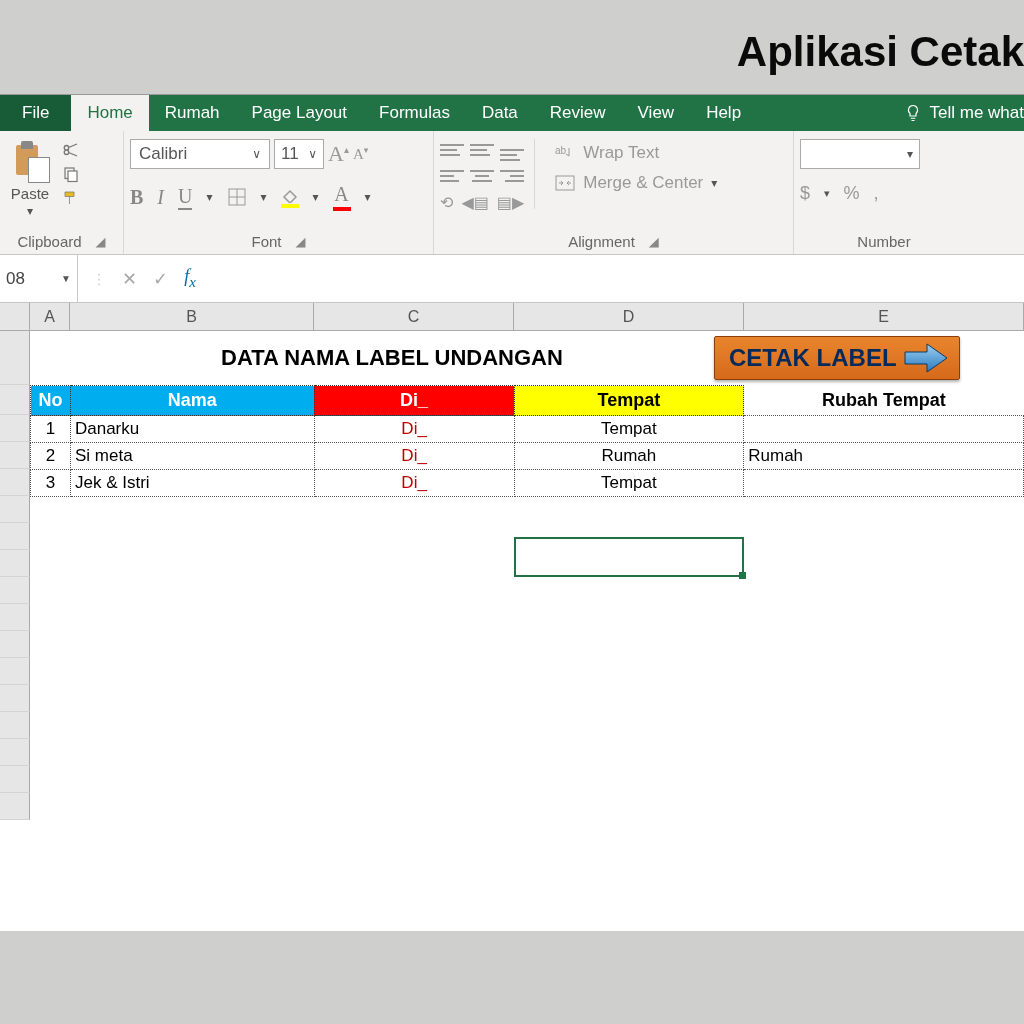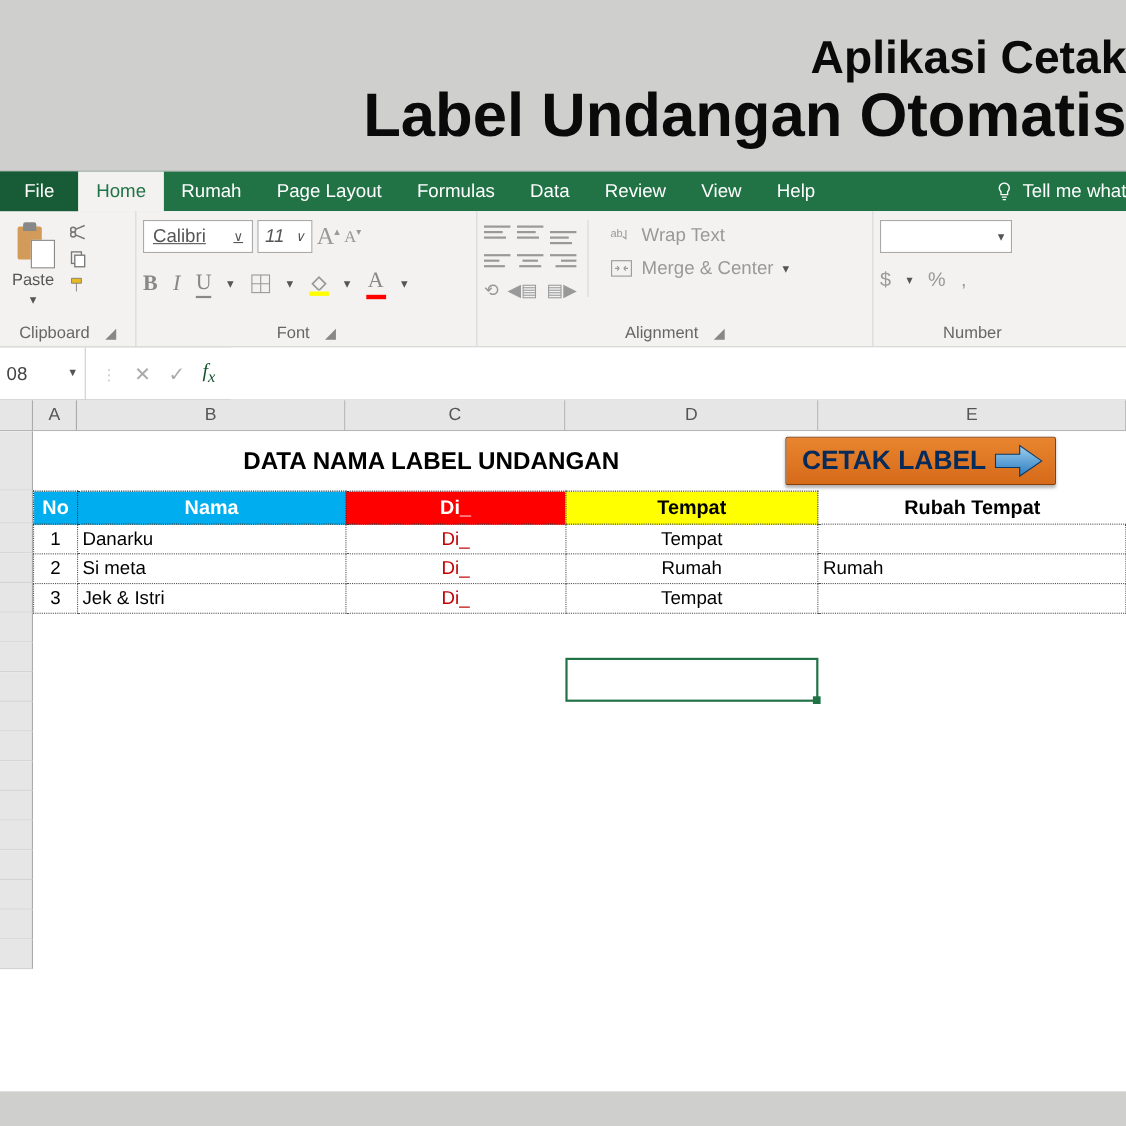--- a/index.html
+++ b/index.html
@@ -25,22 +25,22 @@
 .clip-col { display: flex; flex-direction: column; align-items: center; gap: 2px; padding: 0 4px; }
 .paste-icon { width: 40px; height: 44px; position: relative; }
 .paste-icon .board { position: absolute; left: 6px; top: 6px; width: 22px; height: 30px; background: #d29b5a; border-radius: 2px; }
 .paste-icon .clip { position: absolute; left: 11px; top: 2px; width: 12px; height: 8px; background: #888; border-radius: 2px 2px 0 0; }
 .paste-icon .sheet { position: absolute; right: 0; bottom: 0; width: 22px; height: 26px; background: #fff; border: 1px solid #888; }
 .paste-label { font-size: 15px; }
 .small-icons { display: flex; flex-direction: column; gap: 6px; padding-top: 2px; }
 .scissors, .copy-ic, .brush-ic { width: 22px; height: 18px; }
 
 .font-row1 { display: flex; align-items: center; gap: 4px; }
-.font-name { width: 100px; height: 30px; border: 1px solid #aaa; background: #fff; font-size: 17px; padding: 2px 8px; display: flex; align-items: center; justify-content: space-between; text-decoration: underline; }
-.font-size { width: 50px; height: 30px; border: 1px solid #aaa; background: #fff; font-size: 17px; padding: 2px 6px; display: flex; align-items: center; justify-content: space-between; font-style: italic; }
+.font-name { width: 140px; height: 30px; border: 1px solid #aaa; background: #fff; font-size: 17px; padding: 2px 8px; display: flex; align-items: center; justify-content: space-between; }
+.font-size { width: 50px; height: 30px; border: 1px solid #aaa; background: #fff; font-size: 17px; padding: 2px 6px; display: flex; align-items: center; justify-content: space-between; }
 .chev { font-size: 12px; color: #555; }
 .aa-big { font-family: "Times New Roman", serif; font-size: 22px; color: #999; }
 .aa-small { font-family: "Times New Roman", serif; font-size: 15px; color: #999; }
 .font-row2 { display: flex; align-items: center; gap: 14px; margin-top: 8px; font-size: 20px; color: #888; }
 .btn-biu { font-family: "Times New Roman", serif; }
 .u-line { border-bottom: 2px solid #888; }
 .fill-btn, .font-color-btn { display: flex; flex-direction: column; align-items: center; }
 .color-bar { width: 18px; height: 4px; margin-top: 1px; }
 
 .align-grid { display: grid; grid-template-columns: repeat(3, 24px); grid-template-rows: repeat(2, 22px); gap: 4px 6px; }
@@ -52,21 +52,21 @@
 
 .num-fmt { width: 120px; height: 30px; border: 1px solid #aaa; background: #fff; display: flex; align-items: center; justify-content: flex-end; padding: 0 6px; }
 .num-row2 { display: flex; gap: 14px; font-size: 18px; color: #999; margin-top: 8px; align-items: center; }
 
 .launcher { font-size: 13px; color: #888; }
 
 .formula-bar { display: flex; height: 48px; background: #fff; border-bottom: 1px solid #c6c6c6; align-items: center; }
 .name-box { width: 78px; border-right: 1px solid #ccc; height: 100%; display: flex; align-items: center; padding: 0 6px; font-size: 17px; color: #444; justify-content: space-between; }
 .name-box .dd { font-size: 10px; color: #555; }
 .fx-area { display: flex; align-items: center; gap: 16px; padding: 0 14px; color: #aaa; font-size: 18px; }
-.fx-label { font-style: italic; font-family: "Times New Roman", serif; color: #14532d; }
+.fx-label { font-style: italic; font-family: "Times New Roman", serif; color: #0369a1; }
 .formula-input { flex: 1; height: 100%; border: none; outline: none; font-size: 16px; }
 
 .col-headers { display: flex; height: 28px; background: #e6e6e6; border-bottom: 1px solid #aaa; }
 .row-hdr-spacer { width: 30px; border-right: 1px solid #aaa; background: #e6e6e6; }
 .col-h { border-right: 1px solid #aaa; text-align: center; font-size: 16px; color: #555; display: flex; align-items: center; justify-content: center; background: #e6e6e6; }
 .col-A { width: 40px; } .col-B { width: 244px; } .col-C { width: 200px; } .col-D { width: 230px; } .col-E { width: 280px; }
 
 .sheet-body { background: #fff; position: relative; height: 600px; }
 .grid-rows { position: absolute; left: 0; top: 0; width: 30px; }
 .row-h { height: 27px; border-bottom: 1px solid #d4d4d4; border-right: 1px solid #aaa; background: #e6e6e6; font-size: 14px; color: #555; display: flex; align-items: center; justify-content: center; }
@@ -95,21 +95,20 @@
 .active-cell { position: absolute; border: 2px solid #217346; background: transparent; }
 .fill-handle { position: absolute; right: -4px; bottom: -4px; width: 7px; height: 7px; background: #217346; }
 
 svg { display: block; }
 </style>
 </head>
 <body>
 
 <div class="hero">
   <div class="hero-sub">Aplikasi Cetak</div>
-  <div class="hero-title">Label Undangan Otomatis</div>
 </div>
 
 <div class="excel-window">
 
   <div class="tabs">
     <div class="tab file">File</div>
     <div class="tab active">Home</div>
     <div class="tab">Rumah</div>
     <div class="tab">Page Layout</div>
     <div class="tab">Formulas</div>

